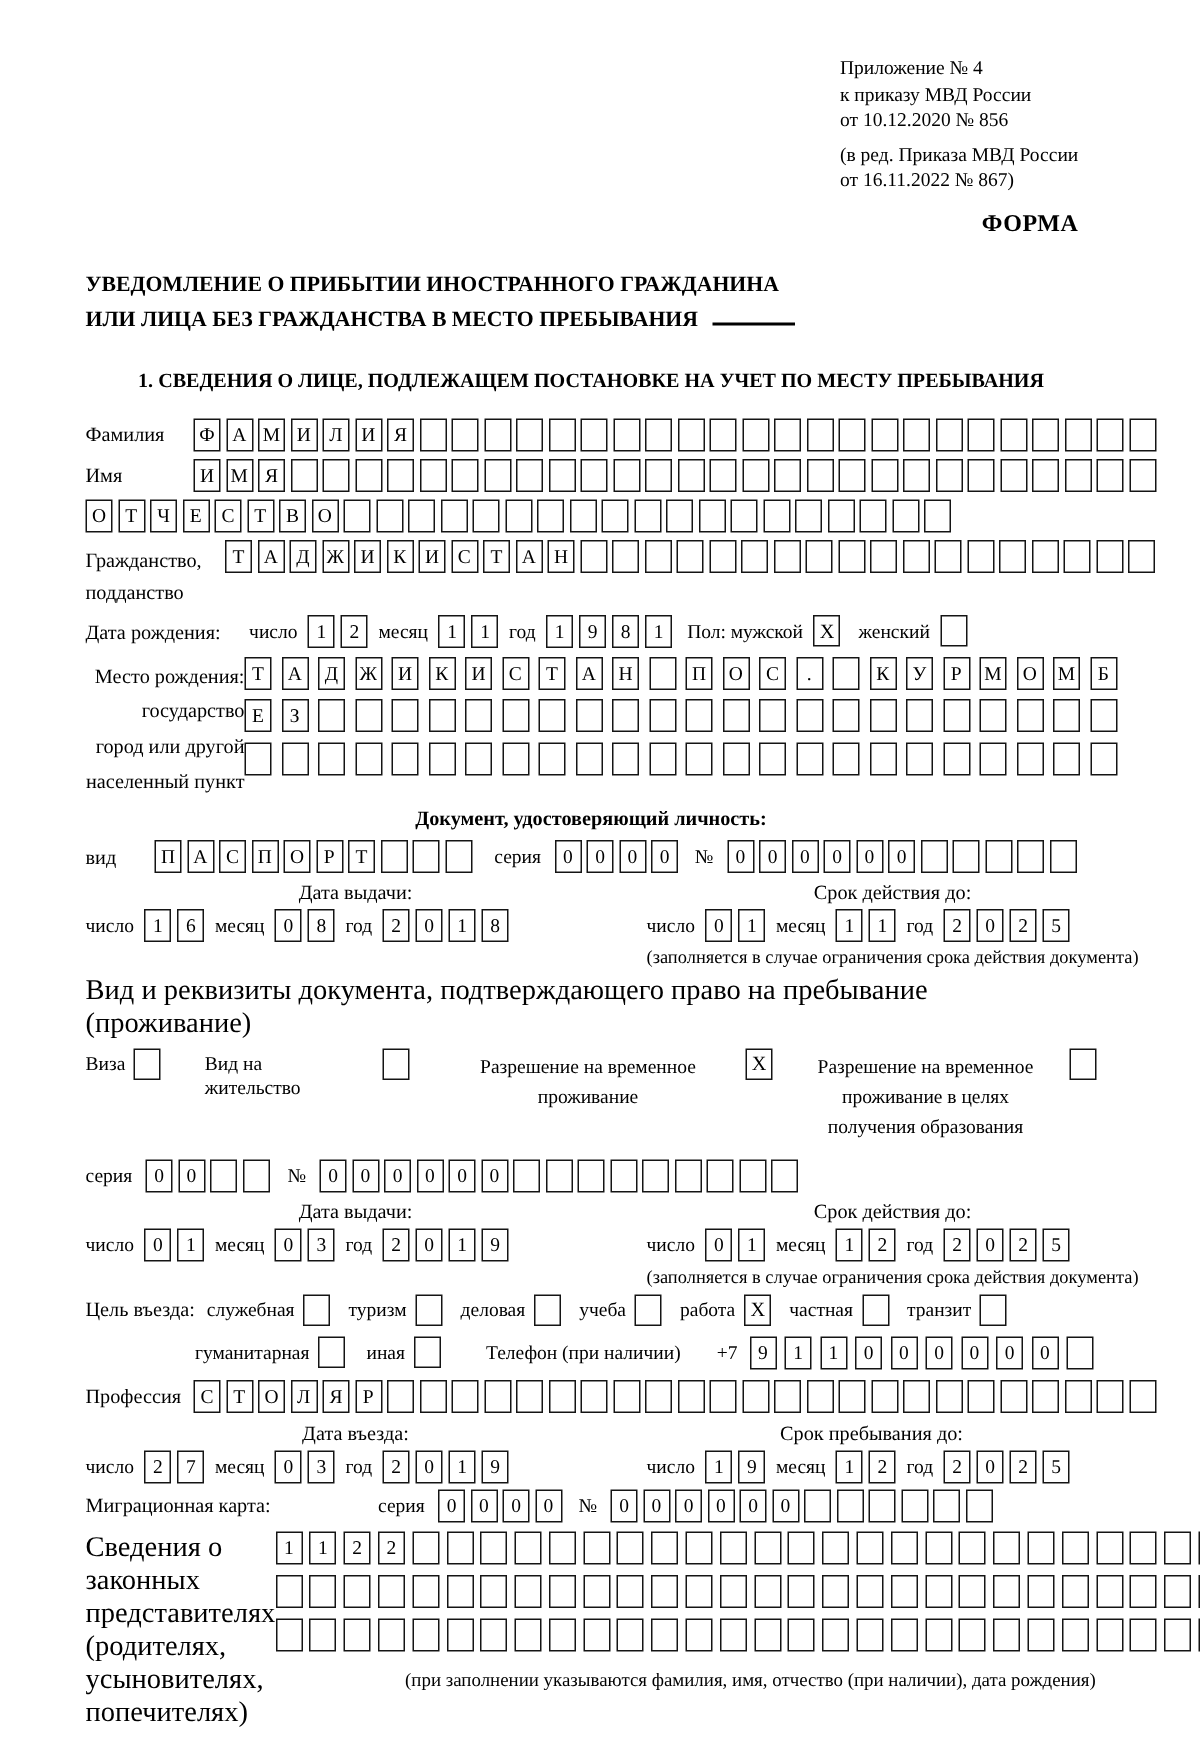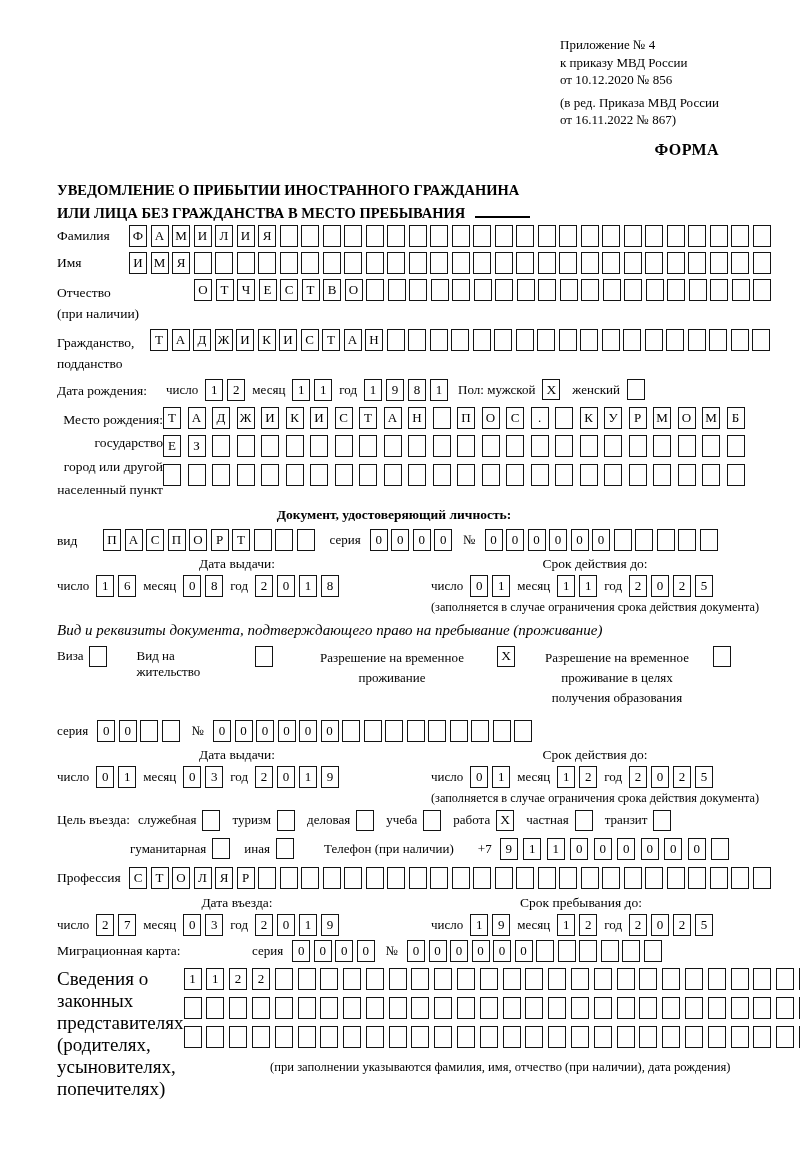--- a/index.html
+++ b/index.html
@@ -48,21 +48,21 @@
   .dl:first-child { margin-left:0; }
   .two-col { display:flex; margin-bottom:4px; margin-top:3px; }
   .col-l { flex:0 0 360px; }
   .col-r { flex:1 1 auto; padding-left:14px; }
   .col-head { text-align:center; font-size:13.5px; margin-bottom:3px; }
   .note { font-size:12.3px; margin-top:3px; white-space:nowrap; }
 
   
   .doc-heading { text-align:center; font-weight:bold; font-size:13.5px; margin:5px 0 6px; }
 
-  .intro { font-size:15px; line-height:22px; margin-top:4px;font-style:italic; }
+  .intro { font-size:19px; line-height:22px; margin-top:4px; }
 
   
   .res-row { display:flex; align-items:flex-start; margin:5px 0 12px; }
   .res-opt { display:flex; align-items:flex-start; }
   .res-lbl { padding-top:2px; }
   .res-lbl.ctr { text-align:center; line-height:20px; }
 
   .purpose2 { padding-left:73px; align-items:center; }
   .p-lbl { margin:0 6px 0 12px; white-space:nowrap; padding-top:0; }
   .p-lbl.first { margin-left:8px; }
@@ -86,20 +86,21 @@
     <div class="hnote">(в ред. Приказа МВД России</div>
     <div>от 16.11.2022 № 867)</div>
   </div>
   <div class="forma">ФОРМА</div>
 
   <div class="title">
     <div>УВЕДОМЛЕНИЕ О ПРИБЫТИИ ИНОСТРАННОГО ГРАЖДАНИНА</div>
     <div><span>ИЛИ ЛИЦА БЕЗ ГРАЖДАНСТВА В МЕСТО ПРЕБЫВАНИЯ</span><span class="blank-line"></span></div>
   </div>
 
+  <div class="sec-heading">1. СВЕДЕНИЯ О ЛИЦЕ, ПОДЛЕЖАЩЕМ ПОСТАНОВКЕ НА УЧЕТ ПО МЕСТУ ПРЕБЫВАНИЯ</div>
 
   <div class="row">
     <span class="lbl lw72">Фамилия</span>
     <span class="cells">
         <span class="cell">Ф</span>
         <span class="cell">А</span>
         <span class="cell">М</span>
         <span class="cell">И</span>
         <span class="cell">Л</span>
         <span class="cell">И</span>
@@ -160,24 +161,20 @@
         <span class="cell"></span>
         <span class="cell"></span>
         <span class="cell"></span>
         <span class="cell"></span>
         <span class="cell"></span>
         <span class="cell"></span>
       </span>
   </div>
 
   <div class="row">
-    <span class="lbl lw137 ml2lbl">
-      <span>Отчество</span><br>
-      <span>(при наличии)</span>
-    </span>
     <span class="cells">
         <span class="cell">О</span>
         <span class="cell">Т</span>
         <span class="cell">Ч</span>
         <span class="cell">Е</span>
         <span class="cell">С</span>
         <span class="cell">Т</span>
         <span class="cell">В</span>
         <span class="cell">О</span>
         <span class="cell"></span>

